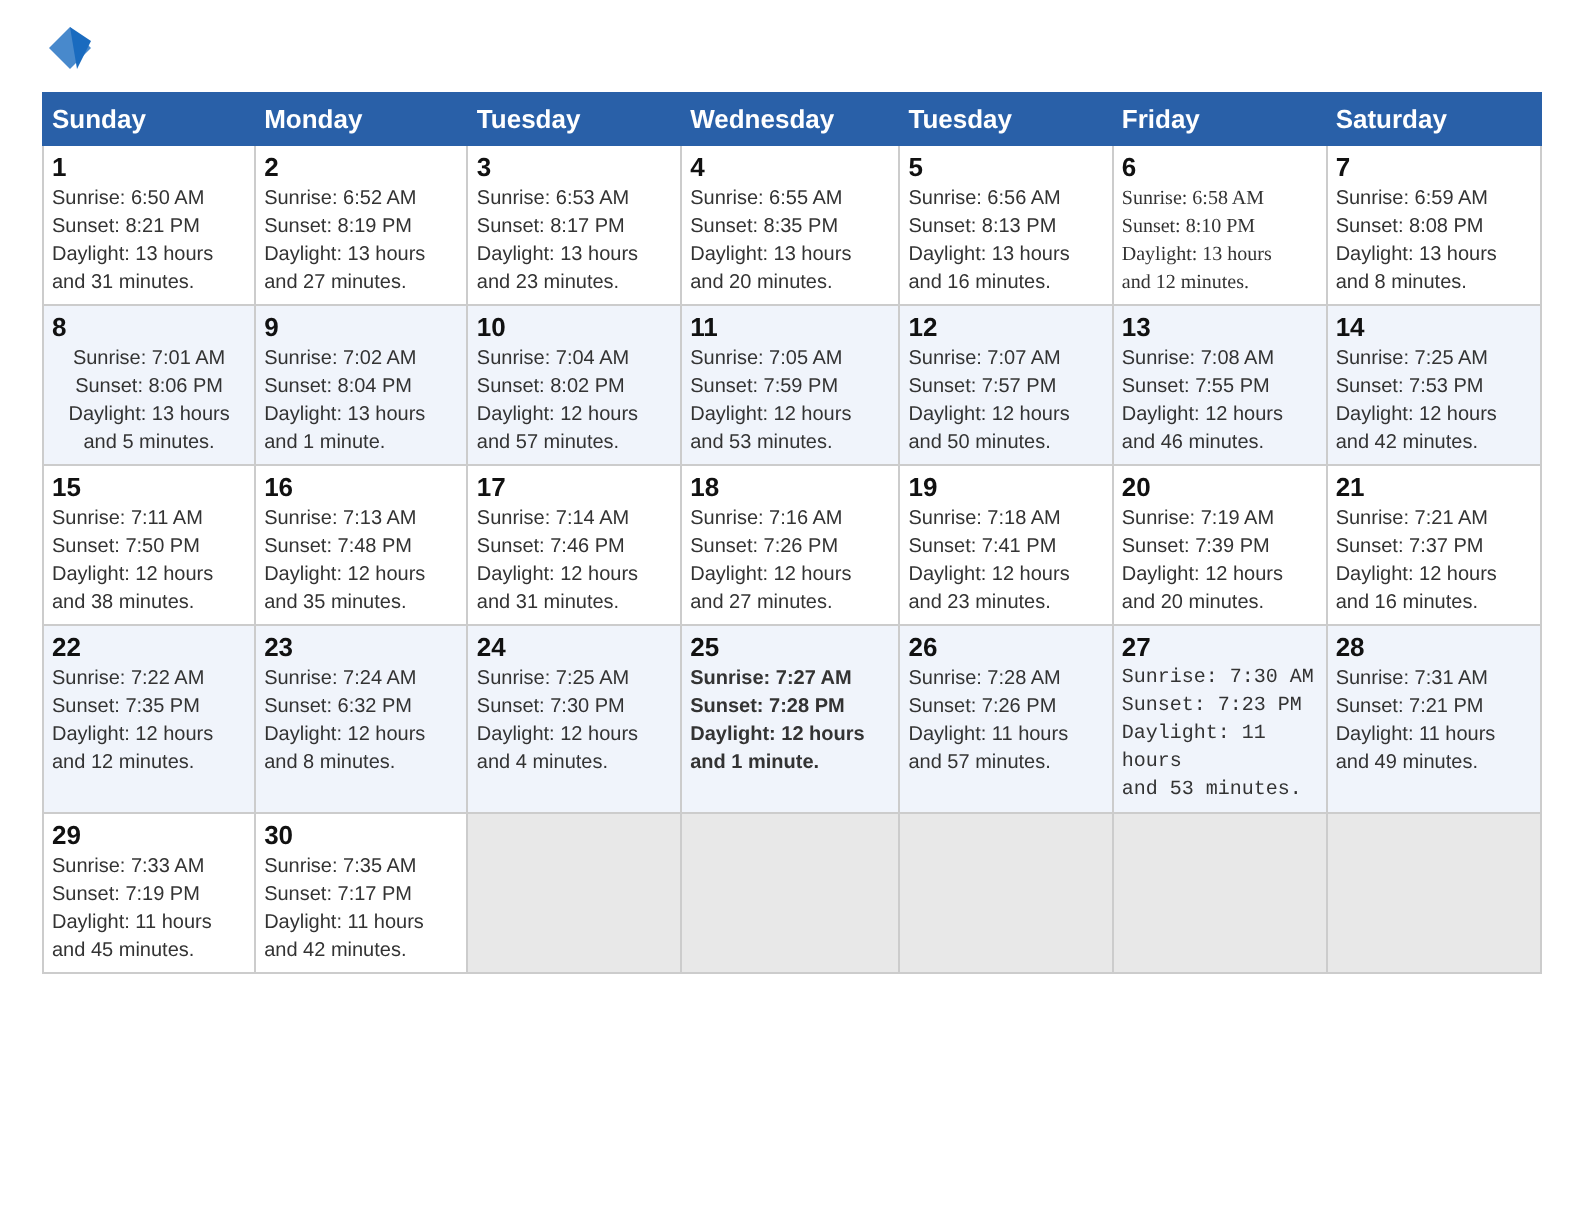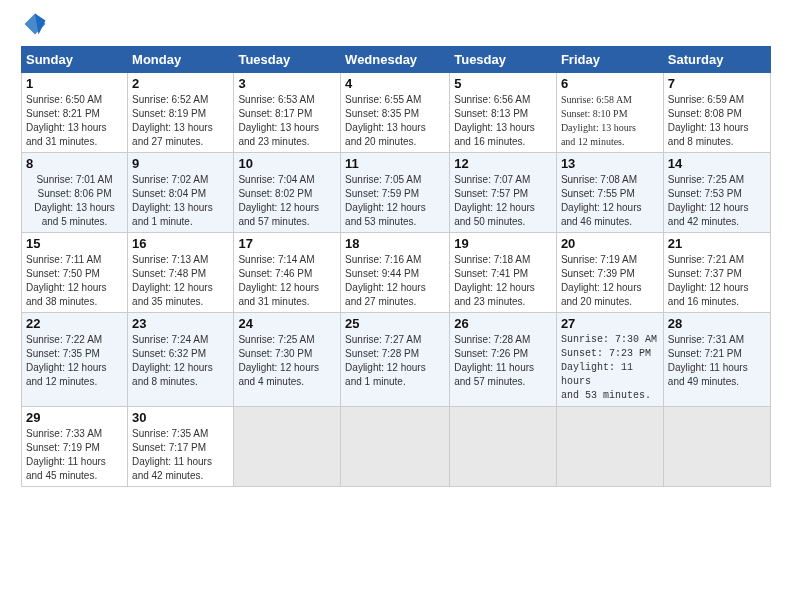--- a/index.html
+++ b/index.html
@@ -238,21 +238,21 @@
           <td>
             <span class="day-num">17</span>
             <div class="day-info" style="white-space: pre-line;">Sunrise: 7:14 AM
 Sunset: 7:46 PM
 Daylight: 12 hours
 and 31 minutes.</div>
           </td>
           <td>
             <span class="day-num">18</span>
             <div class="day-info" style="white-space: pre-line;">Sunrise: 7:16 AM
-Sunset: 9:44 PM
+Sunset: 7:26 PM
 Daylight: 12 hours
 and 27 minutes.</div>
           </td>
           <td>
             <span class="day-num">19</span>
             <div class="day-info" style="white-space: pre-line;">Sunrise: 7:18 AM
 Sunset: 7:41 PM
 Daylight: 12 hours
 and 23 minutes.</div>
           </td>
@@ -288,21 +288,21 @@
           </td>
           <td>
             <span class="day-num">24</span>
             <div class="day-info" style="white-space: pre-line;">Sunrise: 7:25 AM
 Sunset: 7:30 PM
 Daylight: 12 hours
 and 4 minutes.</div>
           </td>
           <td>
             <span class="day-num">25</span>
-            <div class="day-info" style="white-space: pre-line;">Sunrise: 7:27 AM
+            <div class="day-info" style="white-space: pre-line; font-weight: bold;">Sunrise: 7:27 AM
 Sunset: 7:28 PM
 Daylight: 12 hours
 and 1 minute.</div>
           </td>
           <td>
             <span class="day-num">26</span>
             <div class="day-info" style="white-space: pre-line;">Sunrise: 7:28 AM
 Sunset: 7:26 PM
 Daylight: 11 hours
 and 57 minutes.</div>

